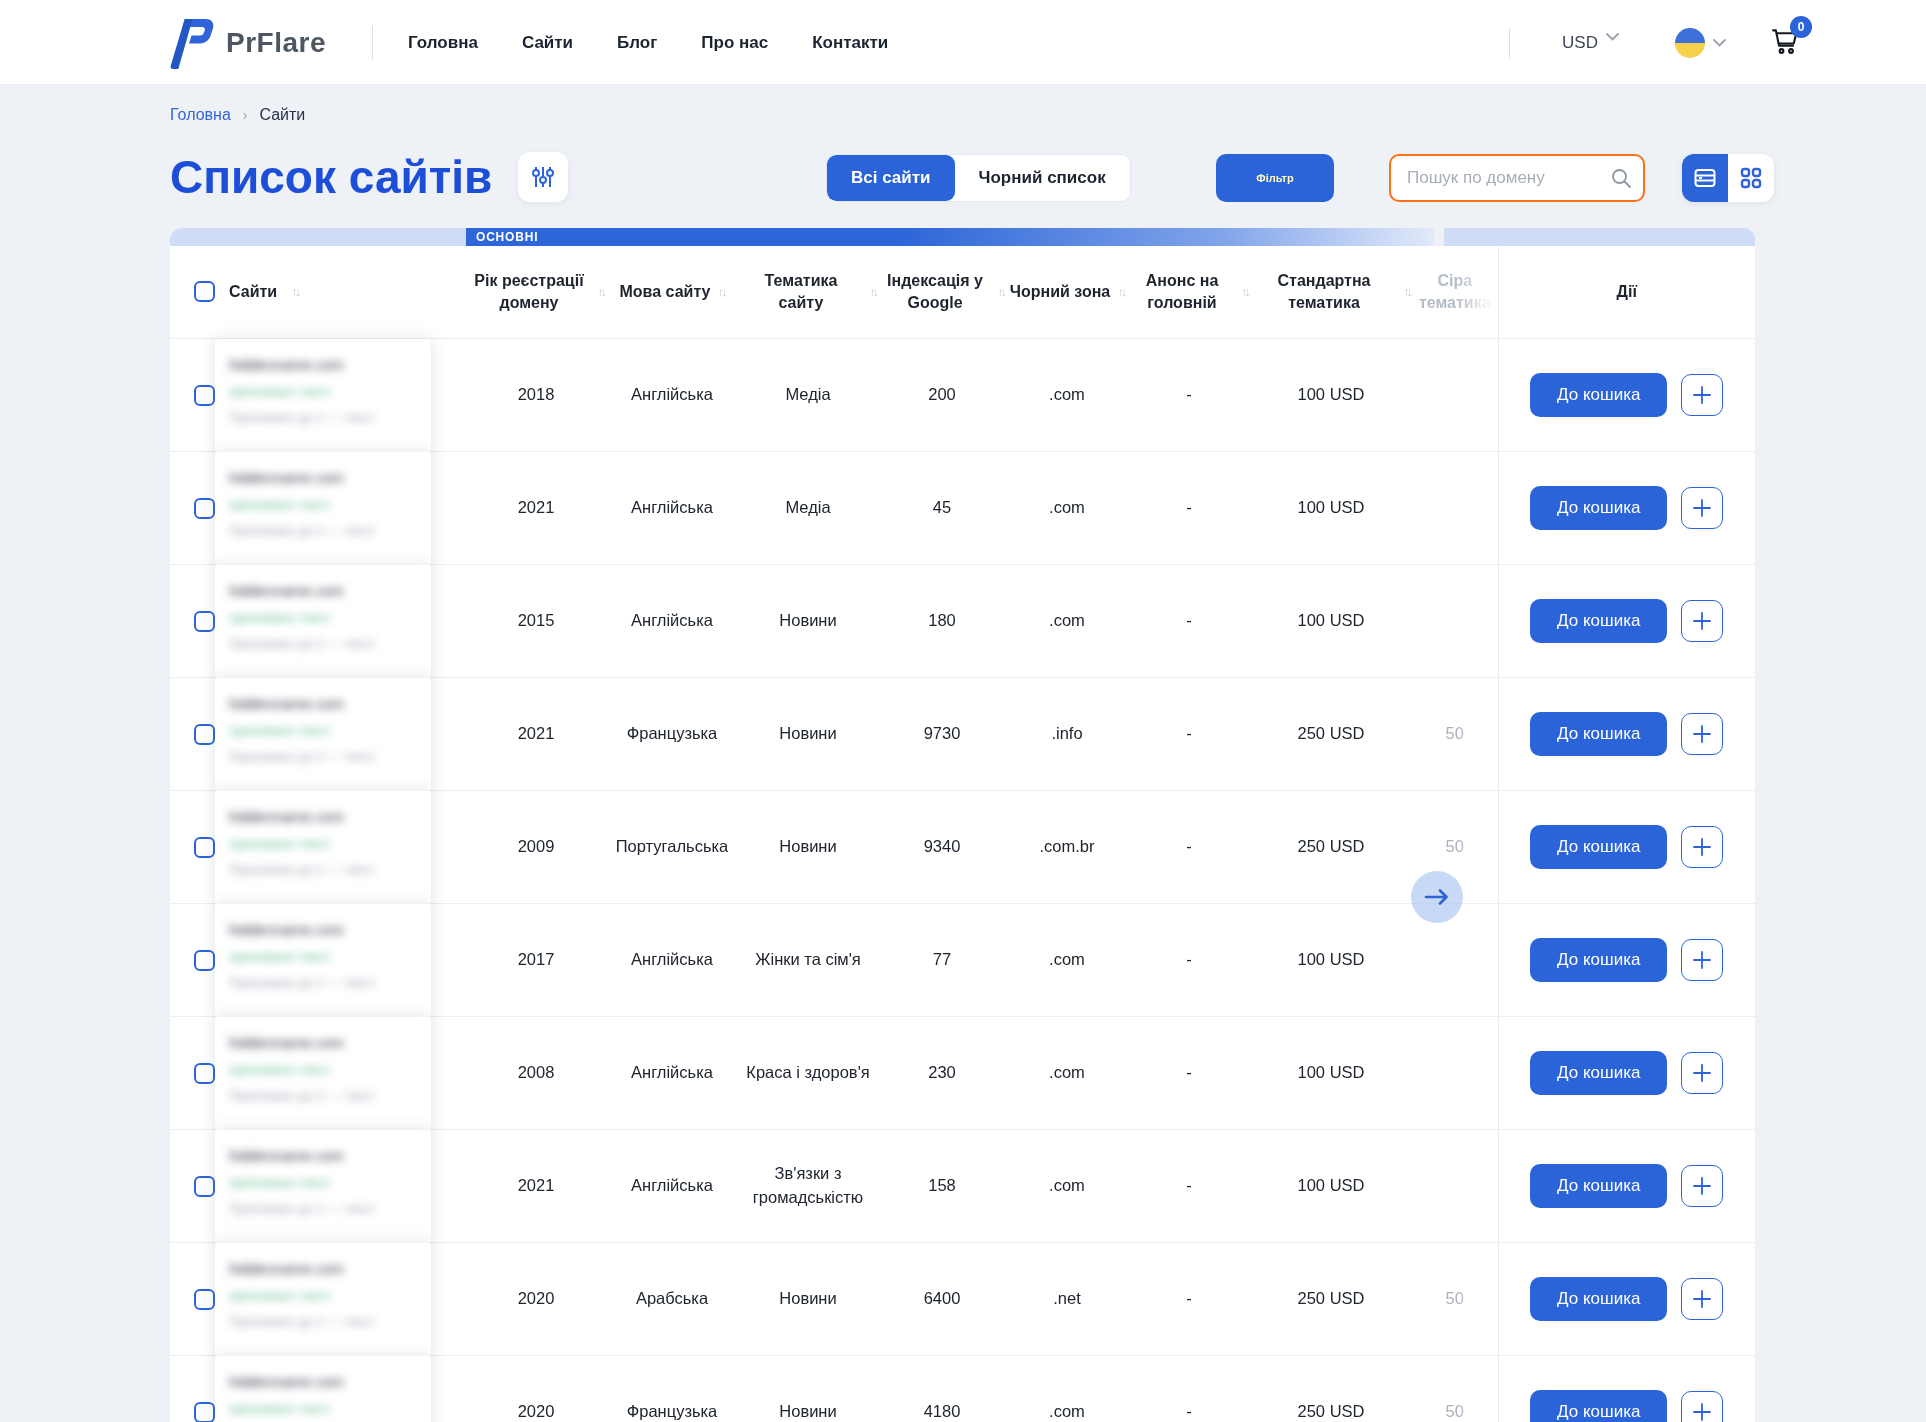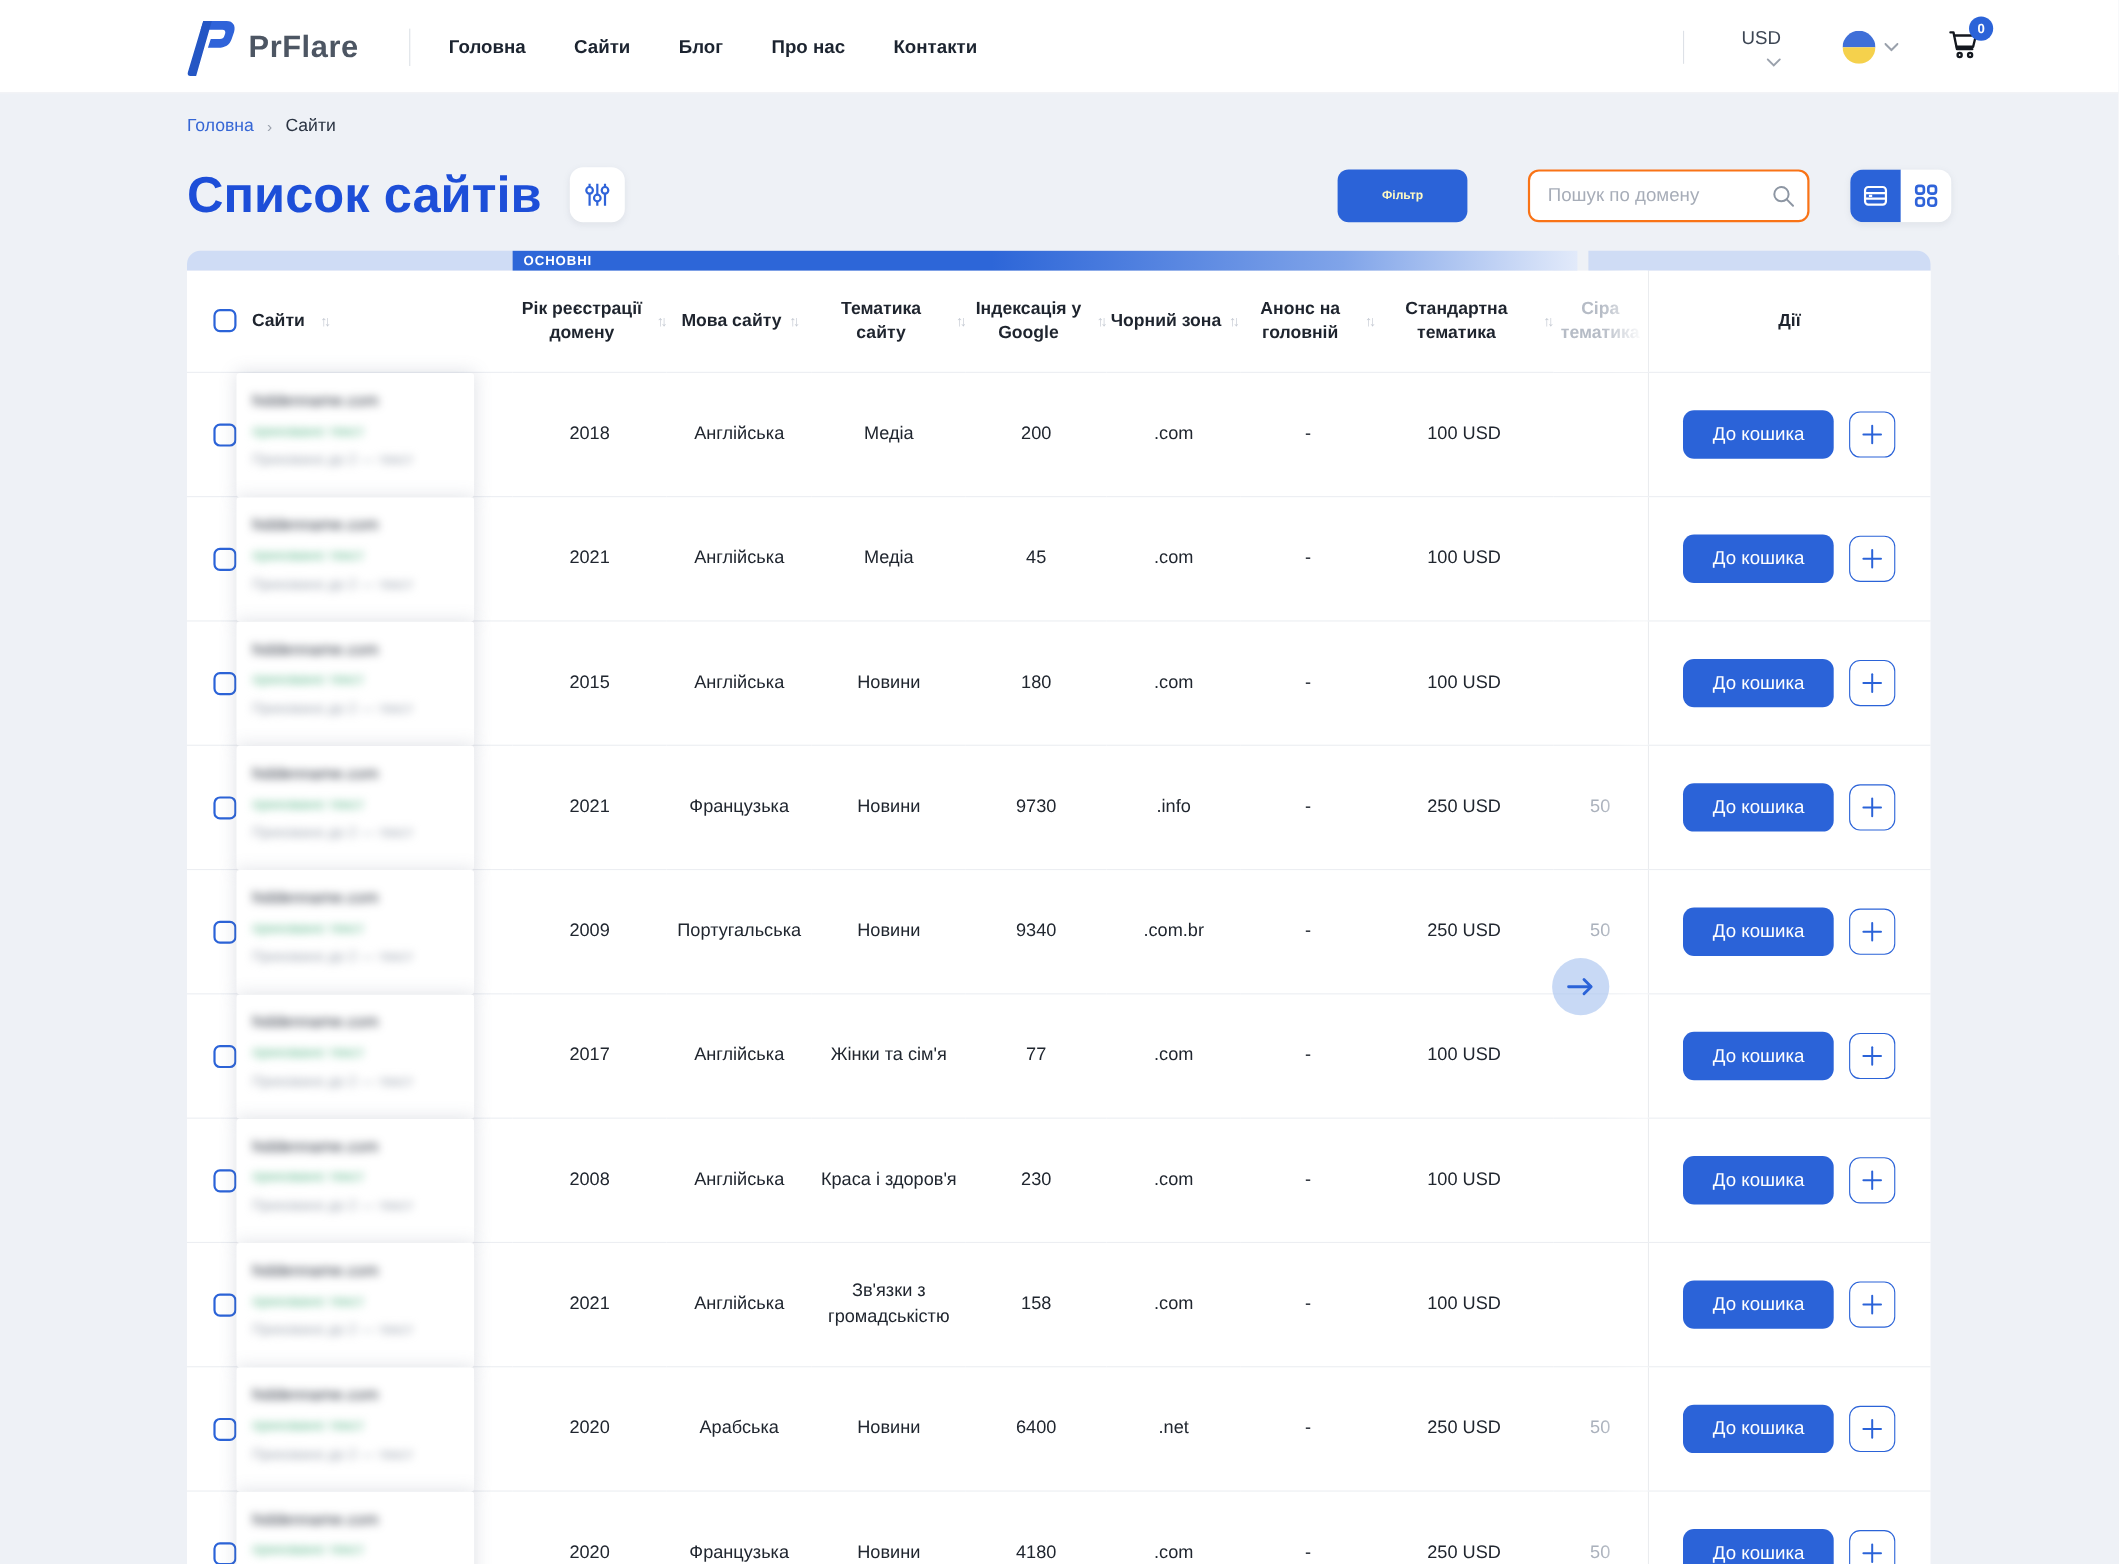--- a/index.html
+++ b/index.html
@@ -12,21 +12,21 @@
   .topbar { position:absolute; top:0; left:0; width:1926px; height:85px;
     background:#fff; border-bottom:1px solid #e9ecf1; z-index:20; }
   .topbar-inner { position:relative; height:100%;border-radius:25px; }
   .brand { position:absolute; left:170px; top:0; height:85px; display:flex; align-items:center; gap:12px; }
   .brand-name { font-size:28px; font-weight:bold; color:#4d5663; letter-spacing:.5px; }
   .brand-divider { position:absolute; left:372px; top:26px; height:34px; width:1px; background:#dde1e7; }
   .nav { position:absolute; left:408px; top:0; height:85px; display:flex; align-items:center; gap:44px; }
   .nav a { text-decoration:none; color:#1c2430; font-size:17px; font-weight:600; cursor:pointer; }
   .top-right { position:absolute; right:126px; top:0; height:85px; display:flex; align-items:center; gap:30px; }
   .tr-divider { width:1px; height:30px; background:#dde1e7; margin-right:22px; }
-  .currency { display:flex; align-items:flex-end; gap:8px; cursor:pointer; margin-right:26px;flex-direction:column; }
+  .currency { display:flex; align-items:flex-start; gap:8px; cursor:pointer; margin-right:26px; }
   .currency span { font-size:17px; color:#3d4document654; color:#3d4654; }
   .lang { display:flex; align-items:center; gap:8px; cursor:pointer; margin-right:14px; }
   .flag { width:30px; height:30px; border-radius:50%; overflow:hidden; display:block; }
   .flag .t { height:15px; background:#3f6fd8; }
   .flag .b { height:15px; background:#f5d followsc14c; background:#f5d14c; }
   .cart { position:relative; cursor:pointer; }
   .cart-badge { position:absolute; top:-10px; right:-12px; min-width:22px; height:22px;
     background:#2b63d8; color:#fff; font-size:12px; font-weight:bold; border-radius:11px;
     display:flex; align-items:center; justify-content:center; padding:0 5px; }
   .chev { display:block; }
@@ -175,20 +175,24 @@
           <line x1="5" y1="2" x2="5" y2="22"></line>
             <circle cx="5" cy="8" r="3"></circle>
           <line x1="12" y1="2" x2="12" y2="22"></line>
             <circle cx="12" cy="15" r="3"></circle>
           <line x1="19" y1="2" x2="19" y2="22"></line>
             <circle cx="19" cy="8" r="3"></circle>
         </g>
       </svg>
     </button>
   </div>
+  <div class="seg-group">
+    <button class="seg active">Всі сайти</button>
+    <button class="seg">Чорний список</button>
+  </div>
   <button class="filter-btn">Фільтр</button>
   <div class="search-wrap">
     <input class="search-input" type="text" placeholder="Пошук по домену" style="">
     <svg class="search-icon" width="24" height="24" viewBox="0 0 24 24">
       <circle cx="10.5" cy="10.5" r="6.5" stroke="#8d96a3" stroke-width="1.8" fill="none"></circle>
       <line x1="15.5" y1="15.5" x2="21" y2="21" stroke="#8d96a3" stroke-width="1.8" stroke-linecap="round"></line>
     </svg>
   </div>
   <div class="views">
     <button class="view-btn active">

